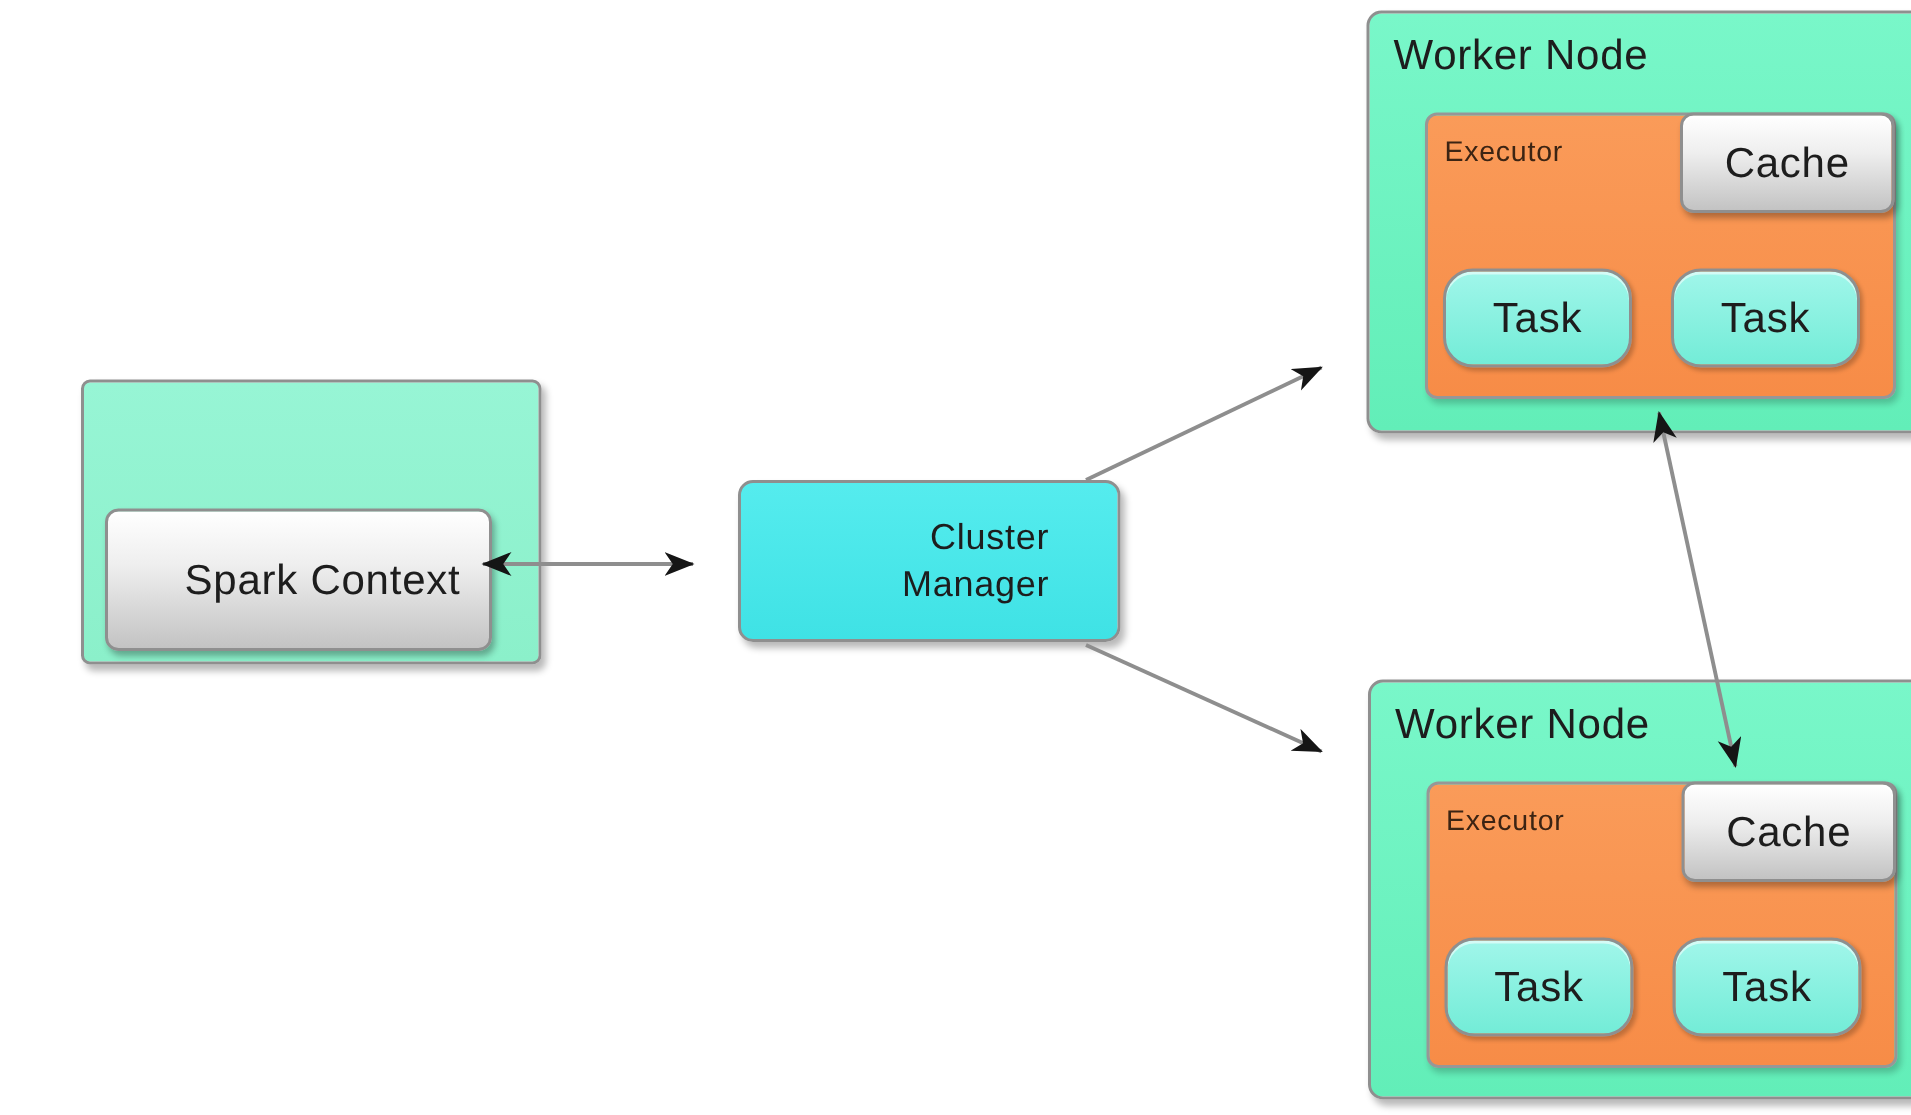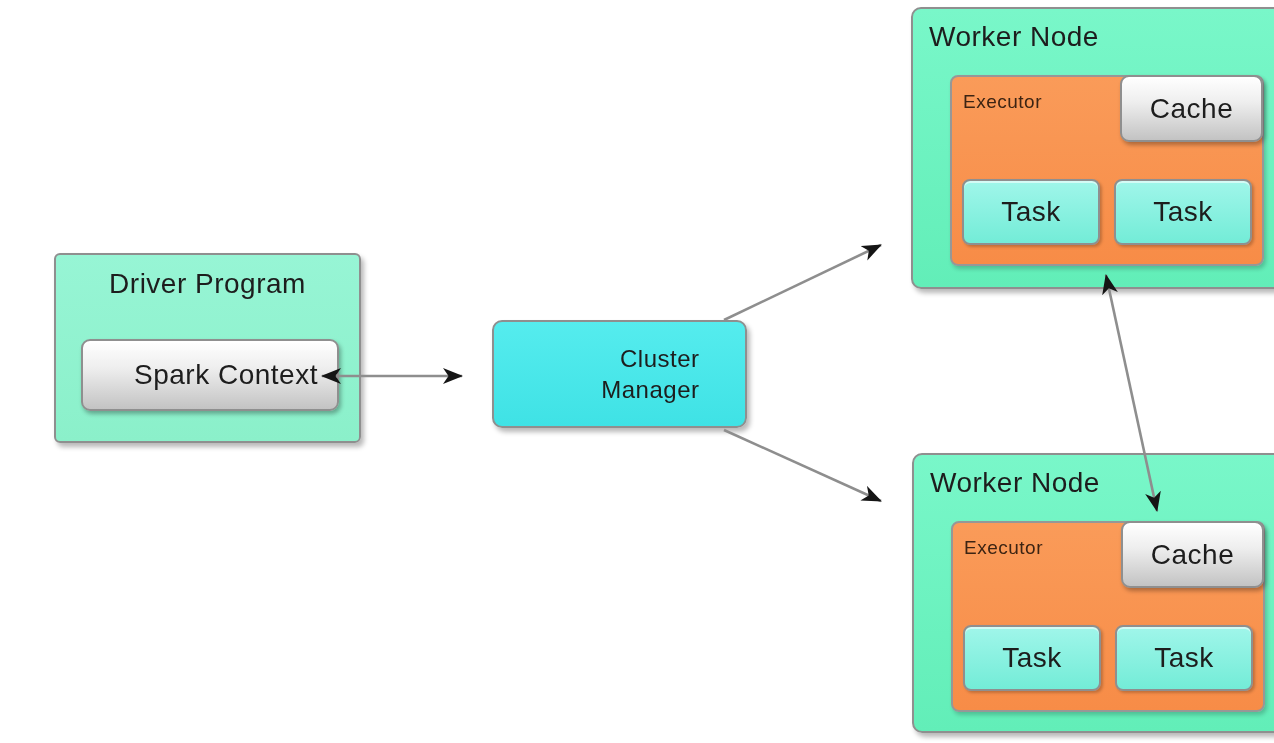--- a/index.html
+++ b/index.html
@@ -94,30 +94,30 @@
     border-radius: 9px;
     background: linear-gradient(180deg, #ffffff 0%, #eeeeee 40%, #c3c3c3 100%);
     box-shadow: inset 0 2px 0 rgba(255,255,255,0.95), 2px 3px 4px rgba(0,0,0,0.3);
     display: flex;
     align-items: center;
     justify-content: center;
     font-size: 28px;
     color: #1d1d1d;
     letter-spacing: 0.5px;
   }
-  .spark-context { left: 25px; top: 84px; width: 258px; height: 72px; padding-left: 32px; }
+  .spark-context { left: 14px; top: 84px; width: 258px; height: 95px; padding-left: 32px; }
   .cache         { right: -1px; top: -2px; width: 143px; height: 67px; }
 
   
   .task {
     position: absolute;
     top: 102px;
-    width: 138px; height: 66px;
+    width: 126px; height: 66px;
     border: 2px solid #8f8f8f;
-    border-radius: 8px;
+    border-radius: 20px;
     background: linear-gradient(180deg, #a0f6ea 0%, #73ecd7 100%);
     box-shadow: inset 0 2px 0 rgba(255,255,255,0.55), 2px 2px 3px rgba(0,0,0,0.22);
     display: flex;
     align-items: center;
     justify-content: center;
     font-size: 28px;
     color: #1d1d1d;
     letter-spacing: 0.5px;
   }
   .task-1 { left: 10px; }
@@ -142,21 +142,20 @@
     z-index: 6;
     letter-spacing: 1px;
   }
 </style>
 </head>
 <body>
 
 <div class="canvas">
 
   <div class="node driver">
-    <div class="driver-title">Driver Program</div>
     <div class="gray-btn spark-context">Spark Context</div>
   </div>
 
   <div class="node cluster">
     <div class="cluster-label">Cluster Manager</div>
   </div>
 
   <div class="node worker worker-top">
     <div class="worker-title">Worker Node</div>
     <div class="executor">

